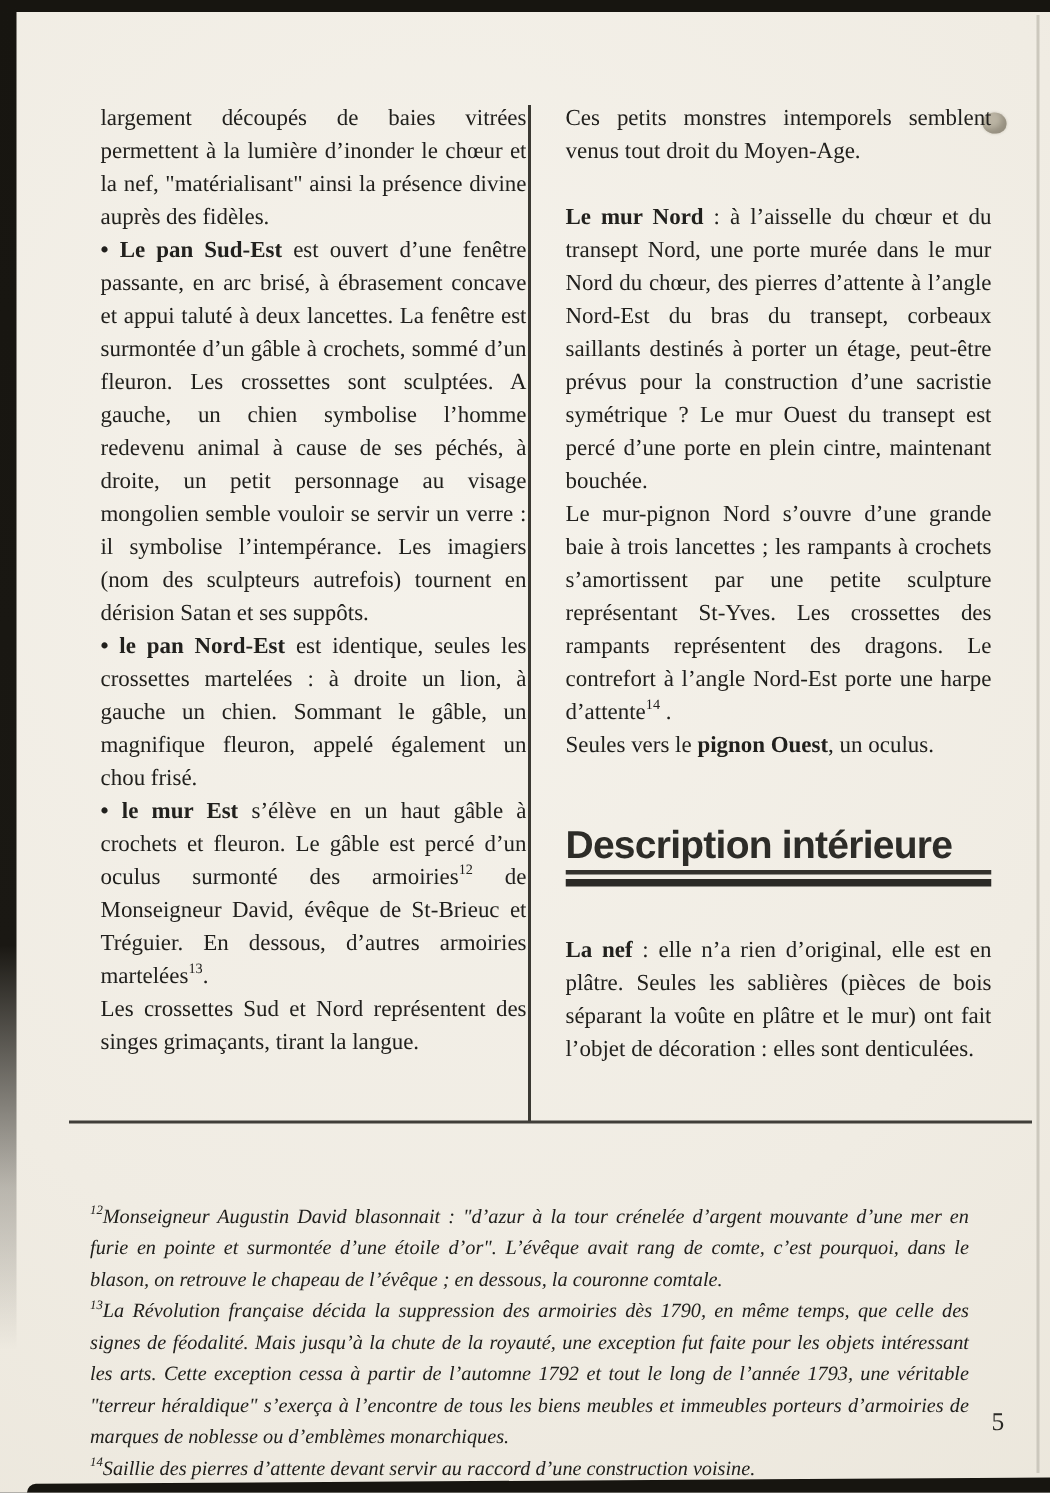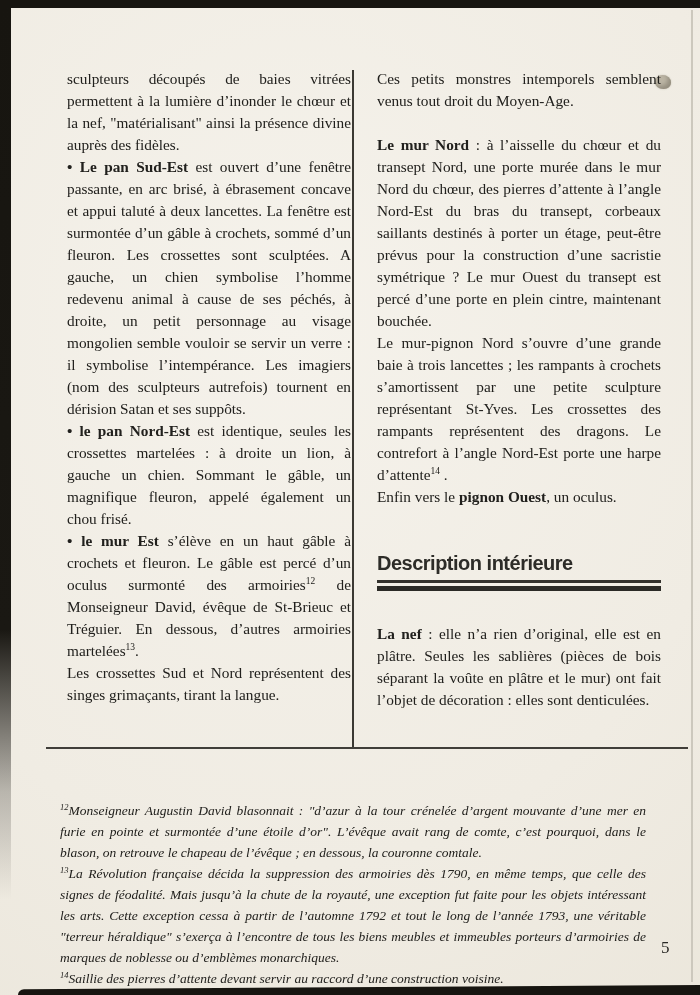--- a/index.html
+++ b/index.html
@@ -66,21 +66,21 @@
     font-size: 9.5px;
     line-height: 0;
     vertical-align: super;
   }
   
   .heading-block { margin-top: 44px; margin-bottom: 32px; }
   .heading-block h2 {
     margin: 0;
     font-family: "Liberation Sans", "DejaVu Sans", sans-serif;
     font-weight: 700;
-    font-size: 20px;
+    font-size: 26px;
     letter-spacing: -0.5px;
     color: #2d2c28;
     text-align: left;
     white-space: nowrap;
   }
   .rule-thin  { height: 3px; background: #34322d; margin-top: 6px; }
   .rule-thick { height: 5px; background: #2b2a26; margin-top: 3px; }
   
   .footnote-sep {
     position: absolute; left: 46px; top: 747px;
@@ -108,34 +108,34 @@
 
 <div class="page">
 
   <div class="edge-top"></div>
   <div class="edge-left"></div>
   <div class="edge-bottom"></div>
   <div class="edge-right"></div>
   <div class="smudge"></div>
 
   <div class="col col-left">
-    <p class="body-p"><span>sculpteurs découpés de baies vitrées permettent à la lumière d’inonder le chœur et la nef, "matérialisant" ainsi la présence divine auprès des fidèles.</span></p>
+    <p class="body-p"><span>largement découpés de baies vitrées permettent à la lumière d’inonder le chœur et la nef, "matérialisant" ainsi la présence divine auprès des fidèles.</span></p>
     <p class="body-p"><b>• </b><b>Le pan Sud-Est</b><span> est ouvert d’une fenêtre passante, en arc brisé, à ébrasement concave et appui taluté à deux lancettes. La fenêtre est surmontée d’un gâble à crochets, sommé d’un fleuron. Les crossettes sont sculptées. A gauche, un chien symbolise l’homme redevenu animal à cause de ses péchés, à droite, un petit personnage au visage mongolien semble vouloir se servir un verre : il symbolise l’intempérance. Les imagiers (nom des sculpteurs autrefois) tournent en dérision Satan et ses suppôts.</span></p>
     <p class="body-p"><b>• </b><b>le pan Nord-Est</b><span> est identique, seules les crossettes martelées : à droite un lion, à gauche un chien. Sommant le gâble, un magnifique fleuron, appelé également un chou frisé.</span></p>
     <p class="body-p"><b>• </b><b>le mur Est</b><span> s’élève en un haut gâble à crochets et fleuron. Le gâble est percé d’un oculus surmonté des armoiries</span><sup class="fn-ref">12</sup><span> de Monseigneur David, évêque de St-Brieuc et Tréguier. En dessous, d’autres armoiries martelées</span><sup class="fn-ref">13</sup><span>.</span></p>
     <p class="body-p"><span>Les crossettes Sud et Nord représentent des singes grimaçants, tirant la langue.</span></p>
   </div>
 
   <div class="col-divider"></div>
 
   <div class="col col-right">
     <p class="body-p gap-after"><span>Ces petits monstres intemporels semblent venus tout droit du Moyen-Age.</span></p>
     <p class="body-p"><b>Le mur Nord</b><span> : à l’aisselle du chœur et du transept Nord, une porte murée dans le mur Nord du chœur, des pierres d’attente à l’angle Nord-Est du bras du transept, corbeaux saillants destinés à porter un étage, peut-être prévus pour la construction d’une sacristie symétrique ? Le mur Ouest du transept est percé d’une porte en plein cintre, maintenant bouchée.</span></p>
     <p class="body-p"><span>Le mur-pignon Nord s’ouvre d’une grande baie à trois lancettes ; les rampants à crochets s’amortissent par une petite sculpture représentant St-Yves. Les crossettes des rampants représentent des dragons. Le contrefort à l’angle Nord-Est porte une harpe d’attente</span><sup class="fn-ref">14</sup><span> .</span></p>
-    <p class="body-p"><span>Enfin vers le </span><b>pignon Ouest</b><span>, un oculus.</span></p>
+    <p class="body-p"><span>Seules vers le </span><b>pignon Ouest</b><span>, un oculus.</span></p>
 
     <div class="heading-block">
       <h2>Description intérieure</h2>
       <div class="rule-thin"></div>
       <div class="rule-thick"></div>
     </div>
 
     <p class="body-p"><b>La nef</b><span> : elle n’a rien d’original, elle est en plâtre. Seules les sablières (pièces de bois séparant la voûte en plâtre et le mur) ont fait l’objet de décoration : elles sont denticulées.</span></p>
   </div>
 

